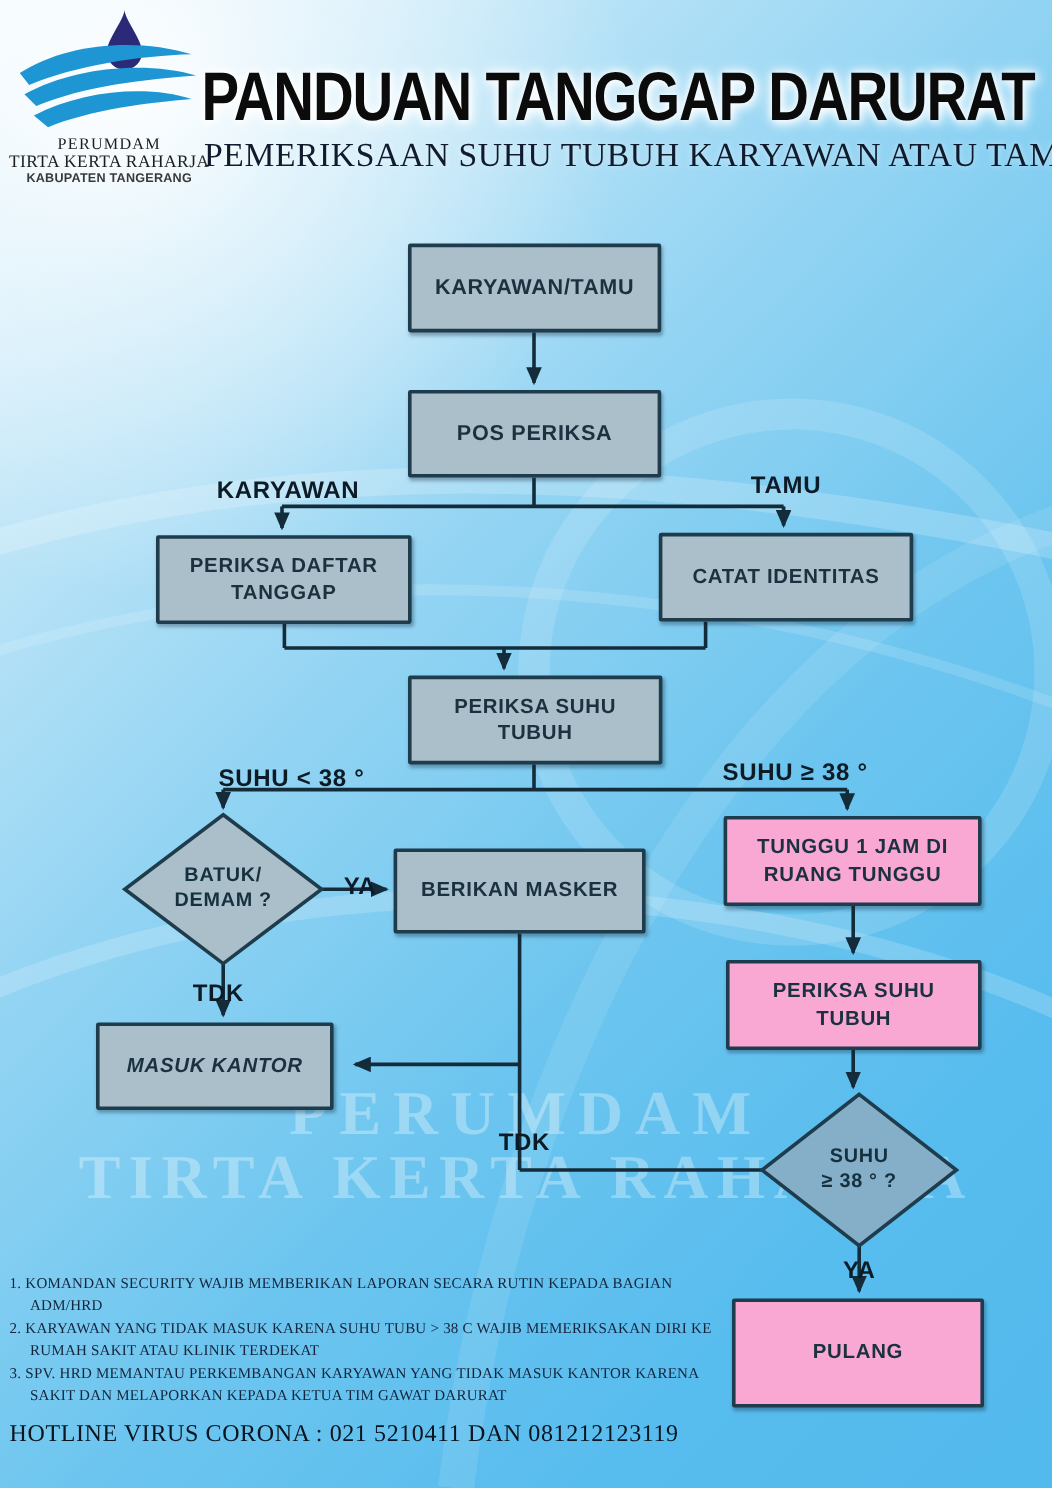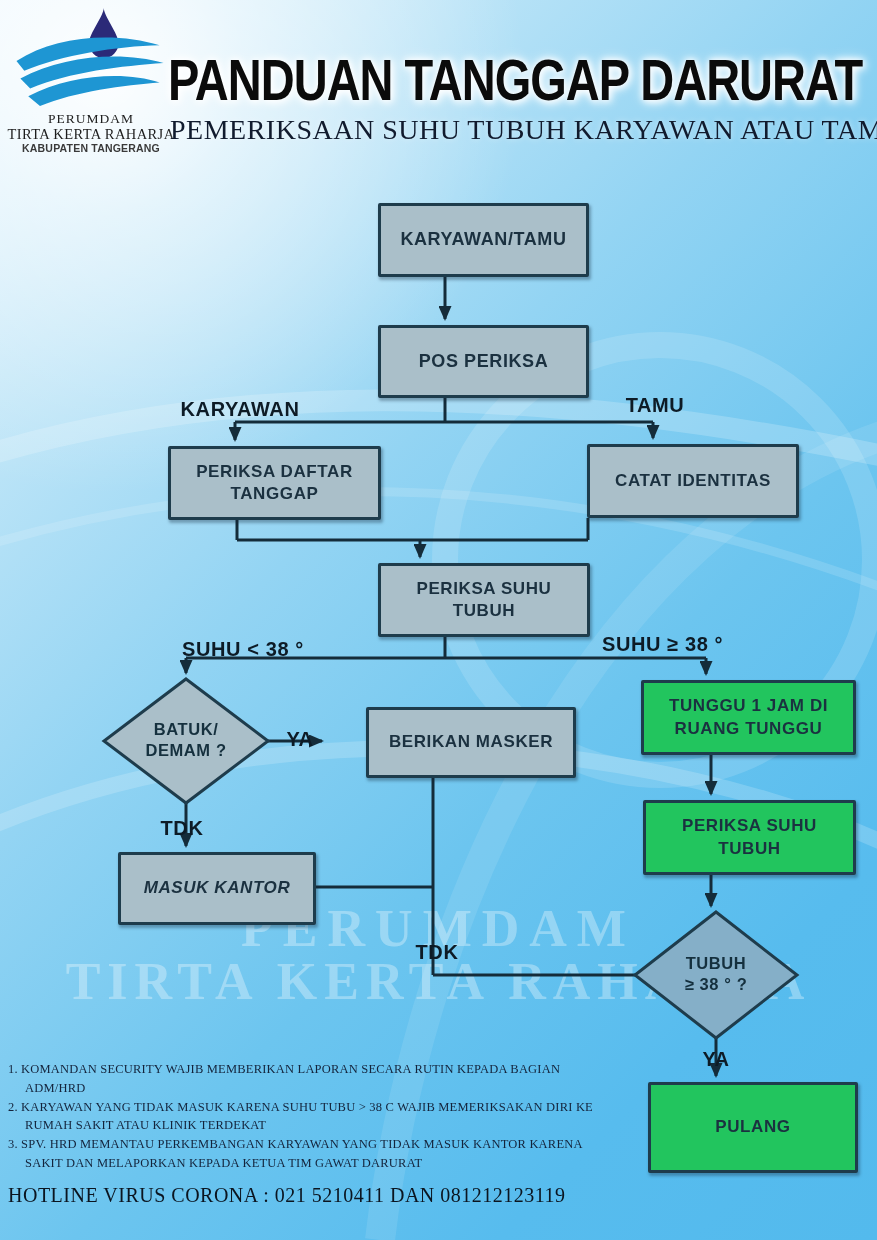--- a/index.html
+++ b/index.html
@@ -35,24 +35,24 @@
     position:absolute;left:170px;top:114px;width:700px;
     font-family:"Liberation Serif",serif;font-size:28px;color:#111b2e;
     letter-spacing:.5px;white-space:nowrap;
     text-shadow:0 0 6px rgba(255,255,255,.55);
   }
   
   .node{
     position:absolute;border:3px solid #1e3c4c;border-radius:2px;
     display:flex;align-items:center;justify-content:center;text-align:center;
     font-weight:bold;font-size:17px;color:#1b3140;letter-spacing:.6px;line-height:1.3;
-    box-shadow:1.5px 2.5px 3px rgba(20,40,60,.35);padding:2px 8px;box-sizing:border-box;margin-left:38px;
+    box-shadow:1.5px 2.5px 3px rgba(20,40,60,.35);padding:2px 8px;box-sizing:border-box;
   }
   .fill-a{background:#aabfc9;}
-  .fill-b{background:#22c55e;}
+  .fill-b{background:#f9a8d4;}
   .elabel{
     position:absolute;font-weight:bold;font-size:20px;color:#0d1b26;
     letter-spacing:.6px;text-align:center;white-space:nowrap;
   }
   .dtext{
     position:absolute;text-align:center;font-weight:bold;font-size:16.5px;
     color:#15303e;line-height:1.3;letter-spacing:.6px;
   }
   
   .notes{
@@ -139,21 +139,21 @@
 <div class="node fill-b" style="left:603px;top:680px;width:215px;height:75px;">TUNGGU 1 JAM DI RUANG TUNGGU</div>
 <div class="node fill-b" style="left:605px;top:800px;width:213px;height:75px;">PERIKSA SUHU TUBUH</div>
 <div class="node fill-a" style="left:80px;top:852px;width:198px;height:73px;font-style:italic;">MASUK KANTOR</div>
 <div class="node fill-b" style="left:610px;top:1082px;width:210px;height:91px;">PULANG</div>
 
 <div class="dtext" style="left:116px;top:719px;width:140px;">
   <div>BATUK/</div>
   <div>DEMAM ?</div>
 </div>
 <div class="dtext" style="left:646px;top:953px;width:140px;">
-  <div>TUBUH</div>
+  <div>SUHU</div>
   <div>≥ 38 ° ?</div>
 </div>
 
 <div class="elabel" style="left:175px;top:398px;width:130px;">KARYAWAN</div>
 <div class="elabel" style="left:615px;top:394px;width:80px;">TAMU</div>
 <div class="elabel" style="left:182px;top:638px;text-align:left;">SUHU &lt; 38 °</div>
 <div class="elabel" style="left:602px;top:633px;text-align:right;">SUHU ≥ 38 °</div>
 <div class="elabel" style="left:282px;top:728px;width:36px;">YA</div>
 <div class="elabel" style="left:160px;top:817px;width:44px;">TDK</div>
 <div class="elabel" style="left:415px;top:941px;width:44px;">TDK</div>

